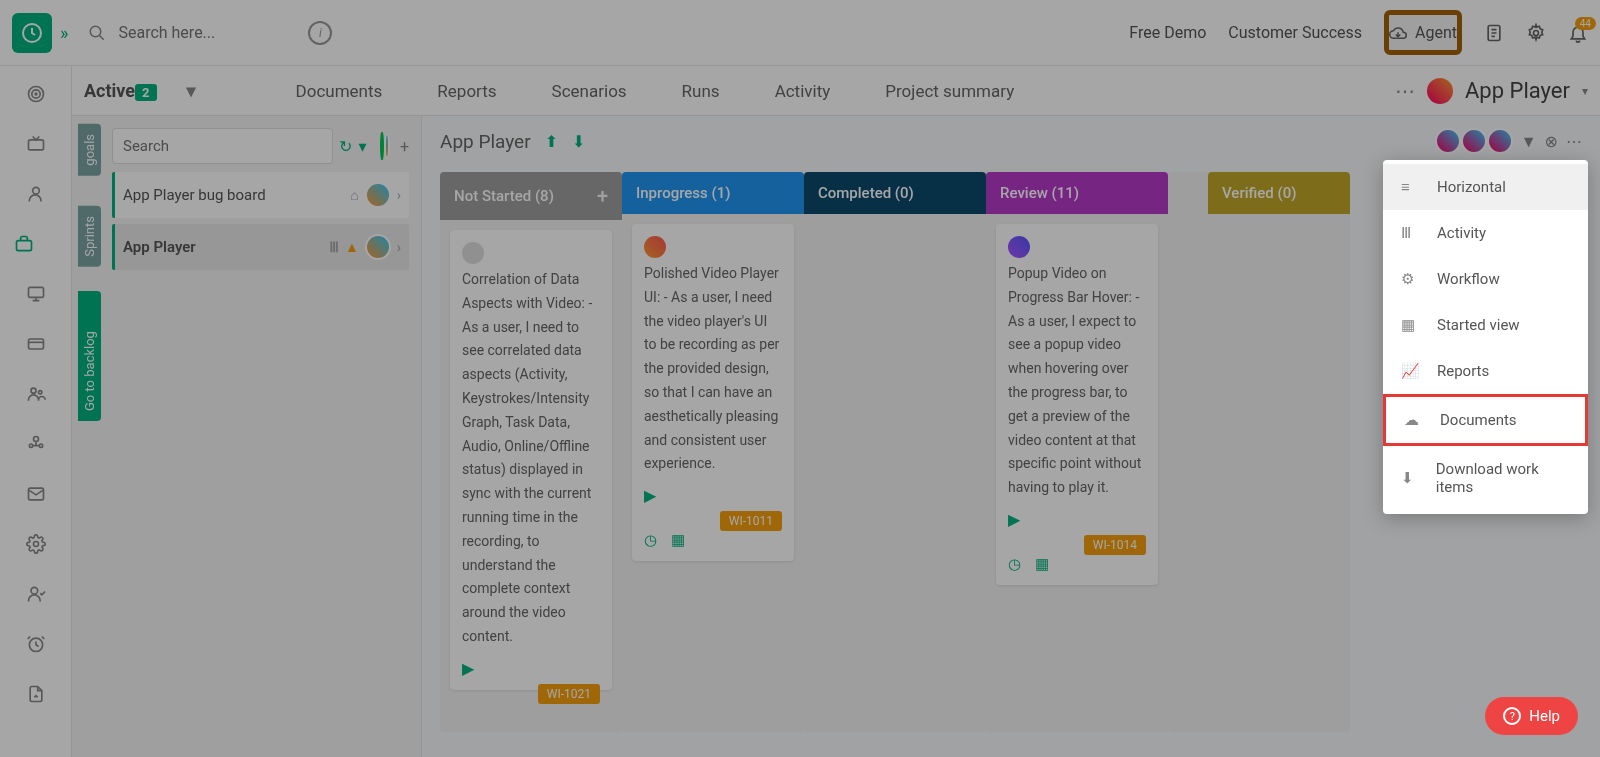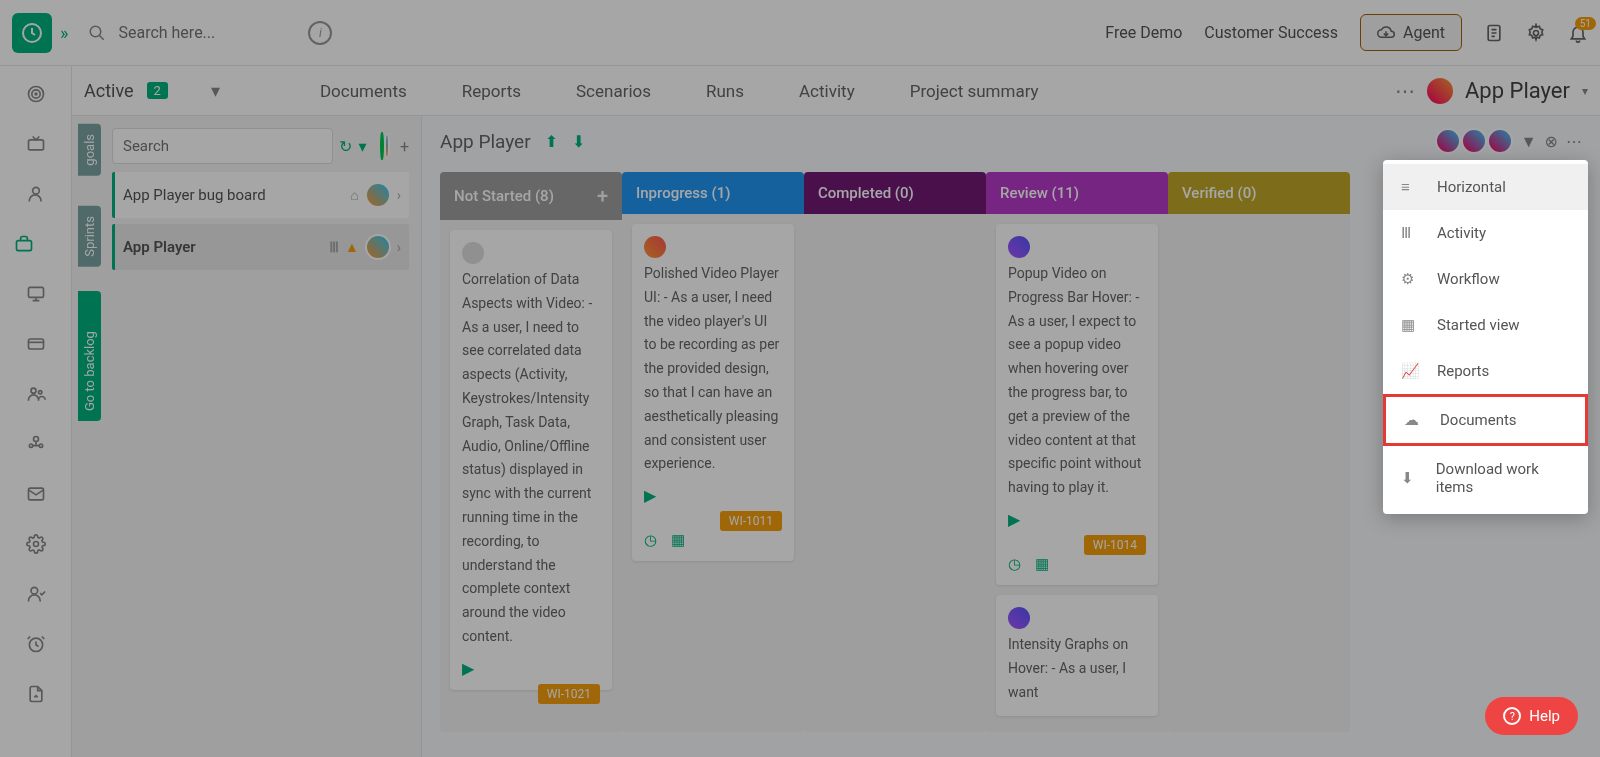--- a/index.html
+++ b/index.html
@@ -9,36 +9,36 @@
 
 .topbar { height: 66px; background: #fff; display: flex; align-items: center; padding: 0 12px; border-bottom: 1px solid #e5e5e5; position: relative; z-index: 10; }
 .logo { width: 40px; height: 40px; background: #00b37e; border-radius: 6px; display: flex; align-items: center; justify-content: center; color: #fff; }
 .expand-icon { margin-left: 8px; color: #00b37e; font-size: 18px; }
 .search-wrap { margin-left: 20px; display: flex; align-items: center; flex: 0 0 260px; }
 .search-wrap .s-icon { color: #888; margin-right: 12px; }
 .search-wrap input { border: none; outline: none; font-size: 16px; color: #666; width: 180px; background: transparent; }
 .info-i { width: 24px; height: 24px; border: 2px solid #999; border-radius: 50%; display: flex; align-items: center; justify-content: center; color: #999; font-size: 12px; margin-left: 10px; font-style: italic; }
 .topbar-right { margin-left: auto; display: flex; align-items: center; gap: 22px; }
 .link-btn { color: #555; font-size: 16px; background: none; border: none; cursor: pointer; }
-.agent-btn { display: flex; align-items: flex-start; gap: 8px; color: #555; font-size: 16px; background: #f5f5f5; border: 1px solid #a16207; padding: 8px 16px; border-radius: 6px; cursor: pointer; }
+.agent-btn { display: flex; align-items: flex-end; gap: 8px; color: #555; font-size: 16px; background: #f5f5f5; border: 5px solid #a16207; padding: 8px 0; border-radius: 6px; cursor: pointer; }
 .icon-btn { color: #666; font-size: 20px; cursor: pointer; position: relative; }
 .badge { position: absolute; top: -6px; right: -8px; background: #f59e0b; color: #fff; font-size: 10px; border-radius: 8px; padding: 1px 5px; }
 .avatar { width: 36px; height: 36px; border-radius: 50%; background: #ddd; }
 .user-block { display: flex; align-items: center; gap: 10px; }
 .user-text .name { color: #444; font-size: 16px; }
 .user-text .email { color: #888; font-size: 13px; }
 
 .main { display: flex; height: calc(100% - 66px); position: relative; }
 .left-rail { width: 72px; background: #fff; border-right: 1px solid #e5e5e5; display: flex; flex-direction: column; align-items: center; padding-top: 18px; gap: 30px; z-index: 10; }
 .rail-icon { color: #888; font-size: 20px; cursor: pointer; }
 .rail-icon.active { color: #00b37e; border-left: 3px solid #00b37e; padding-left: 24px; margin-left: -27px; width: 100%; }
 
 .content { flex: 1; display: flex; flex-direction: column; position: relative; z-index: 10; }
 .tabs-row { height: 50px; display: flex; align-items: center; padding: 0 12px; border-bottom: 1px solid #e5e5e5; background: #fff; }
-.active-drop { display: flex; align-items: center; gap: 13px; color: #555; font-size: 18px; }
+.active-drop { display: flex; align-items: flex-end; gap: 0; color: #555; font-size: 18px; font-weight: bold; }
 .count-badge { background: #00b37e; color: #fff; font-size: 13px; padding: 1px 7px; border-radius: 3px; }
 .tabs { display: flex; gap: 55px; margin-left: 100px; }
 .tab { color: #666; font-size: 17px; cursor: pointer; }
 .tabs-right { margin-left: auto; display: flex; align-items: center; gap: 12px; }
 .tabs-right .dots { color: #888; font-size: 20px; }
 .proj-avatar { width: 26px; height: 26px; border-radius: 50%; background: linear-gradient(45deg,#f06,#f93); }
 .proj-name { font-size: 22px; color: #444; }
 .drop-arrow { color: #888; font-size: 12px; }
 
 .body-row { flex: 1; display: flex; }
@@ -65,23 +65,23 @@
 .up-i, .dl-i { color: #00b37e; font-size: 16px; }
 .board-head-right { margin-left: auto; display: flex; align-items: center; gap: 8px; }
 .bhr-av { width: 26px; height: 26px; border-radius: 50%; background: linear-gradient(45deg,#f06,#3cf); margin-left: -8px; border: 2px solid #fff; }
 .bhr-icon { color: #888; font-size: 16px; }
 
 .columns { display: flex; }
 .col { width: 182px; background: #f3f3f3; border-radius: 4px; min-height: 560px; }
 .col-head { padding: 12px 14px; border-radius: 4px 4px 0 0; color: #fff; font-size: 15px; font-weight: 500; display: flex; justify-content: space-between; align-items: center; }
 .ch-gray { background: #9e9e9e; }
 .ch-blue { background: #2196f3; }
-.ch-green { background: #701a75; text-align: right; }
+.ch-green { background: #0c4a6e; text-align: right; }
 .ch-purple { background: #b739c9; }
-.ch-olive { background: #c0a829; }
+.ch-olive { background: #c0a829; margin-left: 40px; }
 .col-plus { font-size: 20px; color: rgba(255,255,255,0.9); }
 .card { background: #fff; margin: 10px; border-radius: 4px; padding: 12px; box-shadow: 0 1px 3px rgba(0,0,0,0.1); }
 .card-top { display: flex; align-items: flex-start; gap: 8px; margin-bottom: 4px; }
 .card-av { width: 22px; height: 22px; border-radius: 50%; background: #ddd; flex-shrink: 0; }
 .card-av.c2 { background: linear-gradient(45deg,#f93,#f55); }
 .card-av.c3 { background: linear-gradient(45deg,#a5f,#55f); }
 .card-text { color: #666; font-size: 14px; line-height: 1.7; }
 .play { color: #00b37e; font-size: 16px; margin-top: 10px; }
 .wi-tag { display: inline-block; background: #f59e0b; color: #fff; font-size: 12px; padding: 3px 9px; border-radius: 3px; float: right; margin-top: 6px; }
 .card-foot { display: flex; gap: 14px; margin-top: 10px; color: #00b37e; font-size: 15px; clear: both; }
@@ -138,21 +138,21 @@
       <svg width="20" height="20" viewBox="0 0 24 24" fill="none" stroke="#666" stroke-width="2">
           <circle cx="12" cy="12" r="3"></circle>
           <path d="M12 2l1 3 3-1 1 3 3 1-1 3 1 3-3 1-1 3-3-1-1 3-1-3-3 1-1-3-3-1 1-3-1-3 3-1 1-3 3 1z"></path>
         </svg>
     </span>
     <span class="icon-btn">
       <svg width="20" height="20" viewBox="0 0 24 24" fill="none" stroke="#666" stroke-width="2">
           <path d="M18 16v-5a6 6 0 10-12 0v5l-2 3h16z"></path>
           <path d="M10 21a2 2 0 004 0"></path>
         </svg>
-      <span class="badge">51</span>
+      <span class="badge">44</span>
     </span>
   </div>
 </div>
 
 <div class="main">
 
   <div class="left-rail">
     <span class="rail-icon">
         <svg width="20" height="20" viewBox="0 0 24 24" fill="none" stroke="currentColor" stroke-width="2">
           <circle cx="12" cy="12" r="9"></circle>
@@ -360,26 +360,20 @@
                   <span class="card-av c3"></span>
                 </div>
               <div class="card-text">Popup Video on Progress Bar Hover: - As a user, I expect to see a popup video when hovering over the progress bar, to get a preview of the video content at that specific point without having to play it.</div>
               <div class="play">▶</div>
               <span class="wi-tag">WI-1014</span>
               <div class="card-foot">
                   <span>◷</span>
                   <span>▦</span>
                 </div>
             </div>
-            <div class="card">
-              <div class="card-top">
-                  <span class="card-av c3"></span>
-                </div>
-              <div class="card-text">Intensity Graphs on Hover: - As a user, I want</div>
-            </div>
           </div>
 
           <div class="col">
             <div class="col-head ch-olive">
                 <span>Verified (0)</span>
               </div>
           </div>
         </div>
       </div>
     </div>

